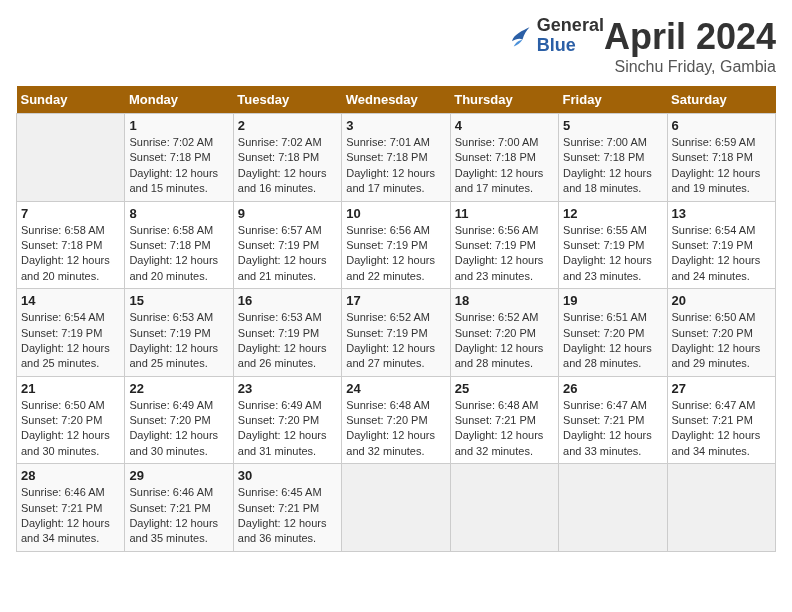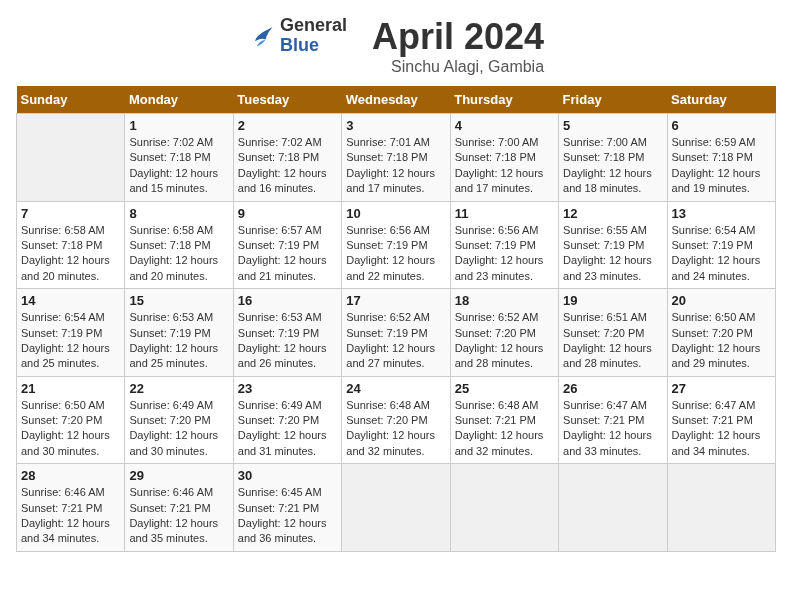--- a/index.html
+++ b/index.html
@@ -5,24 +5,23 @@
     * { box-sizing: border-box; margin: 0; padding: 0; }
     body {
       font-family: Arial, sans-serif;
       background: #fff;
       width: 792px;
       min-height: 612px;
       padding: 16px;
     }
     .header-area {
       display: flex;
-      justify-content: center;
+      justify-content: flex-end;
       align-items: flex-start;
       margin-bottom: 10px;
-      gap: 25px;
     }
     .logo {
       display: flex;
       align-items: center;
       gap: 4px;
     }
     .logo-text {
       display: flex;
       flex-direction: column;
       line-height: 1.1;
@@ -104,21 +103,21 @@
       <path d="M8 22 C10 14, 20 10, 28 6 C24 10, 22 14, 20 20 C16 18, 12 20, 8 22Z" fill="#2b5fa6"></path>
       <path d="M20 20 C18 24, 14 26, 10 28 C12 24, 14 22, 20 20Z" fill="#4a90d9"></path>
     </svg>
     <div class="logo-text">
       <span class="logo-general">General</span>
       <span class="logo-blue">Blue</span>
     </div>
   </div>
   <div class="title-area">
     <div class="main-title">April 2024</div>
-    <div class="sub-title">Sinchu Alagi, Gambia</div>
+    <div class="sub-title">Sinchu Friday, Gambia</div>
   </div>
 </div>
 
 <table>
   <thead>
     <tr id="header-row">
     <th>Sunday</th>
         <th>Monday</th>
         <th>Tuesday</th>
         <th>Wednesday</th>

